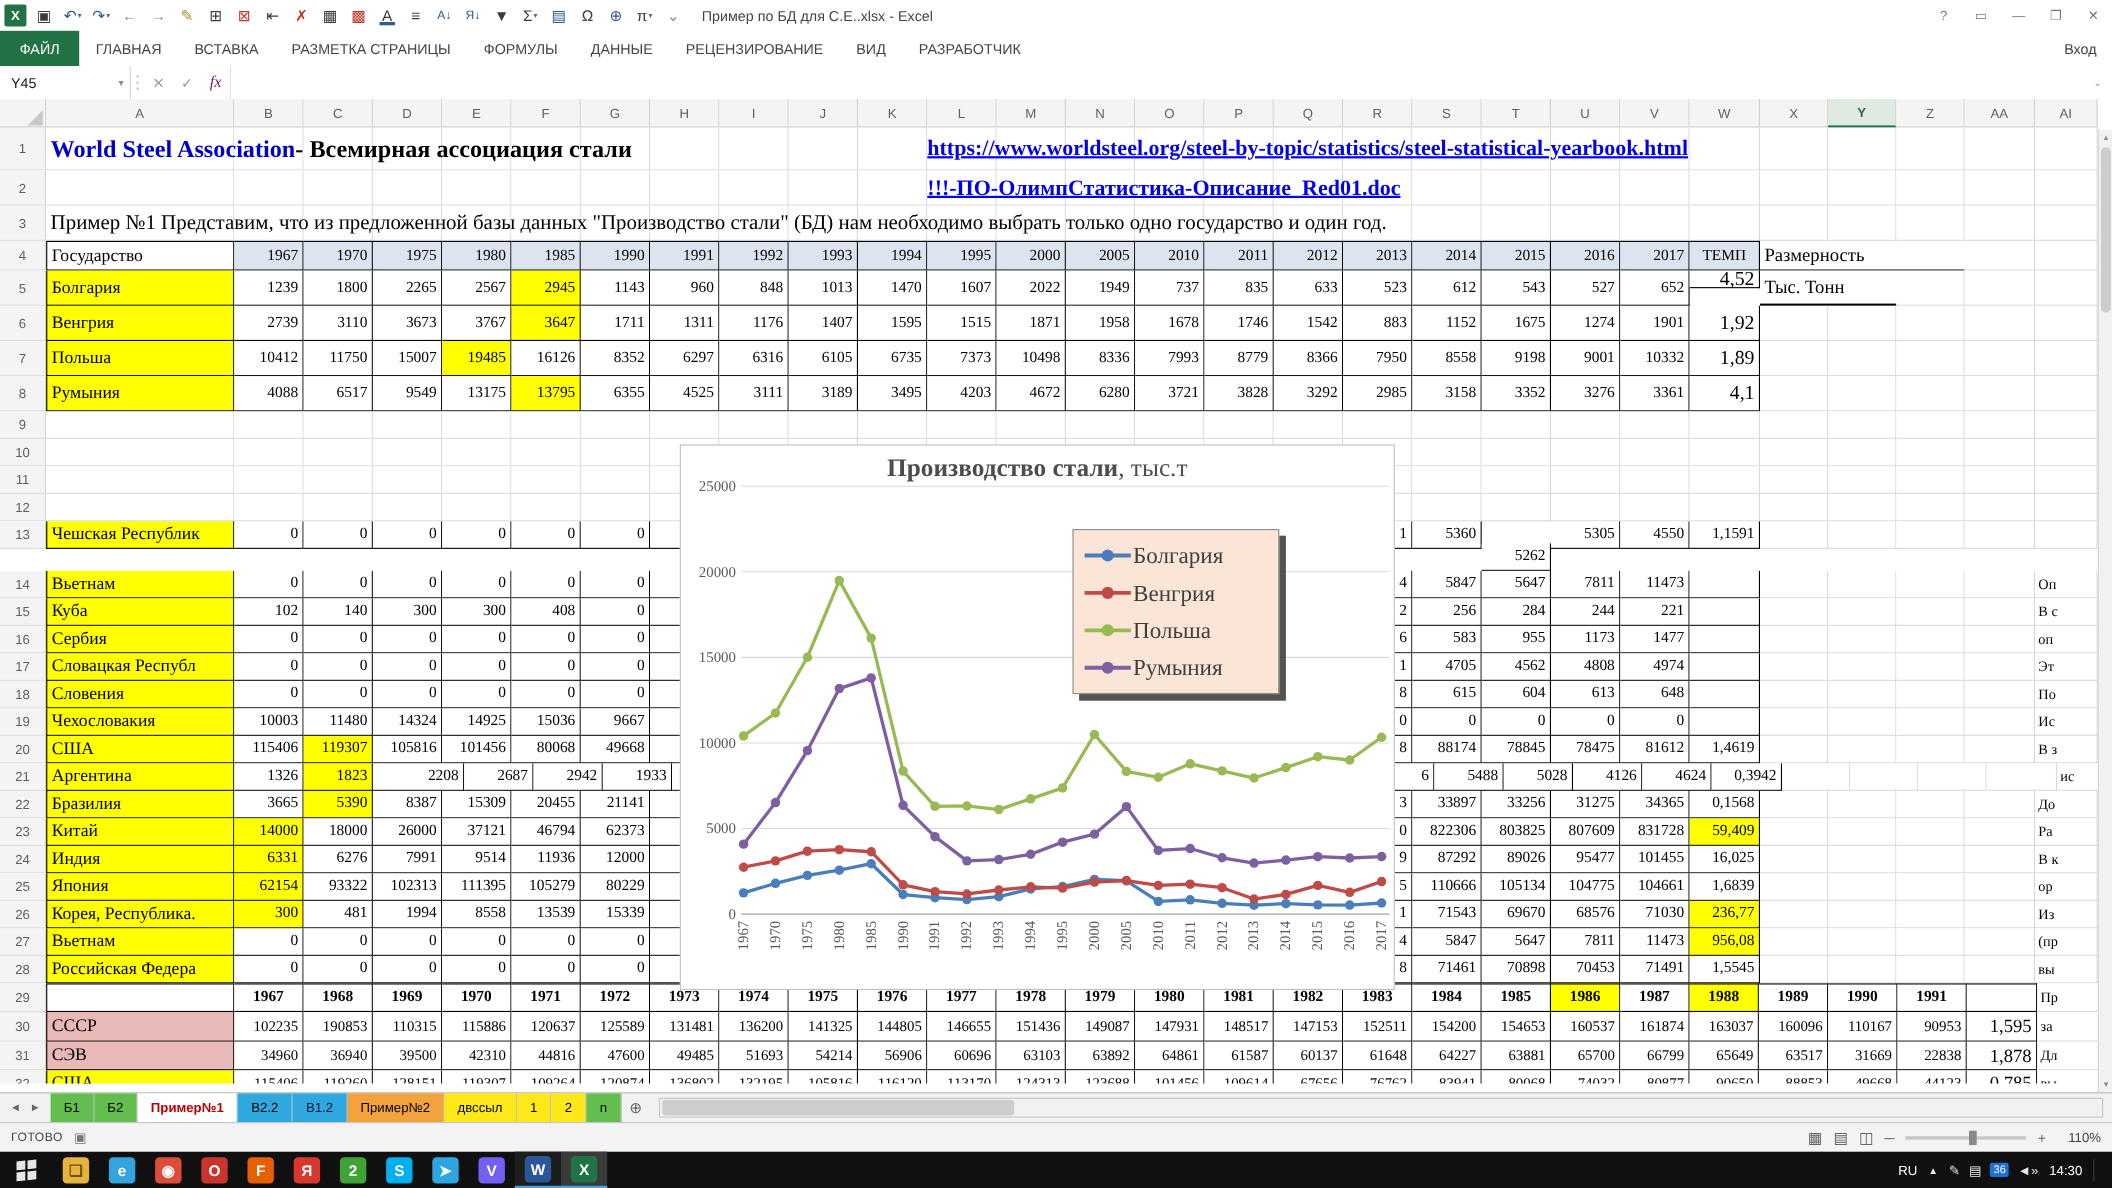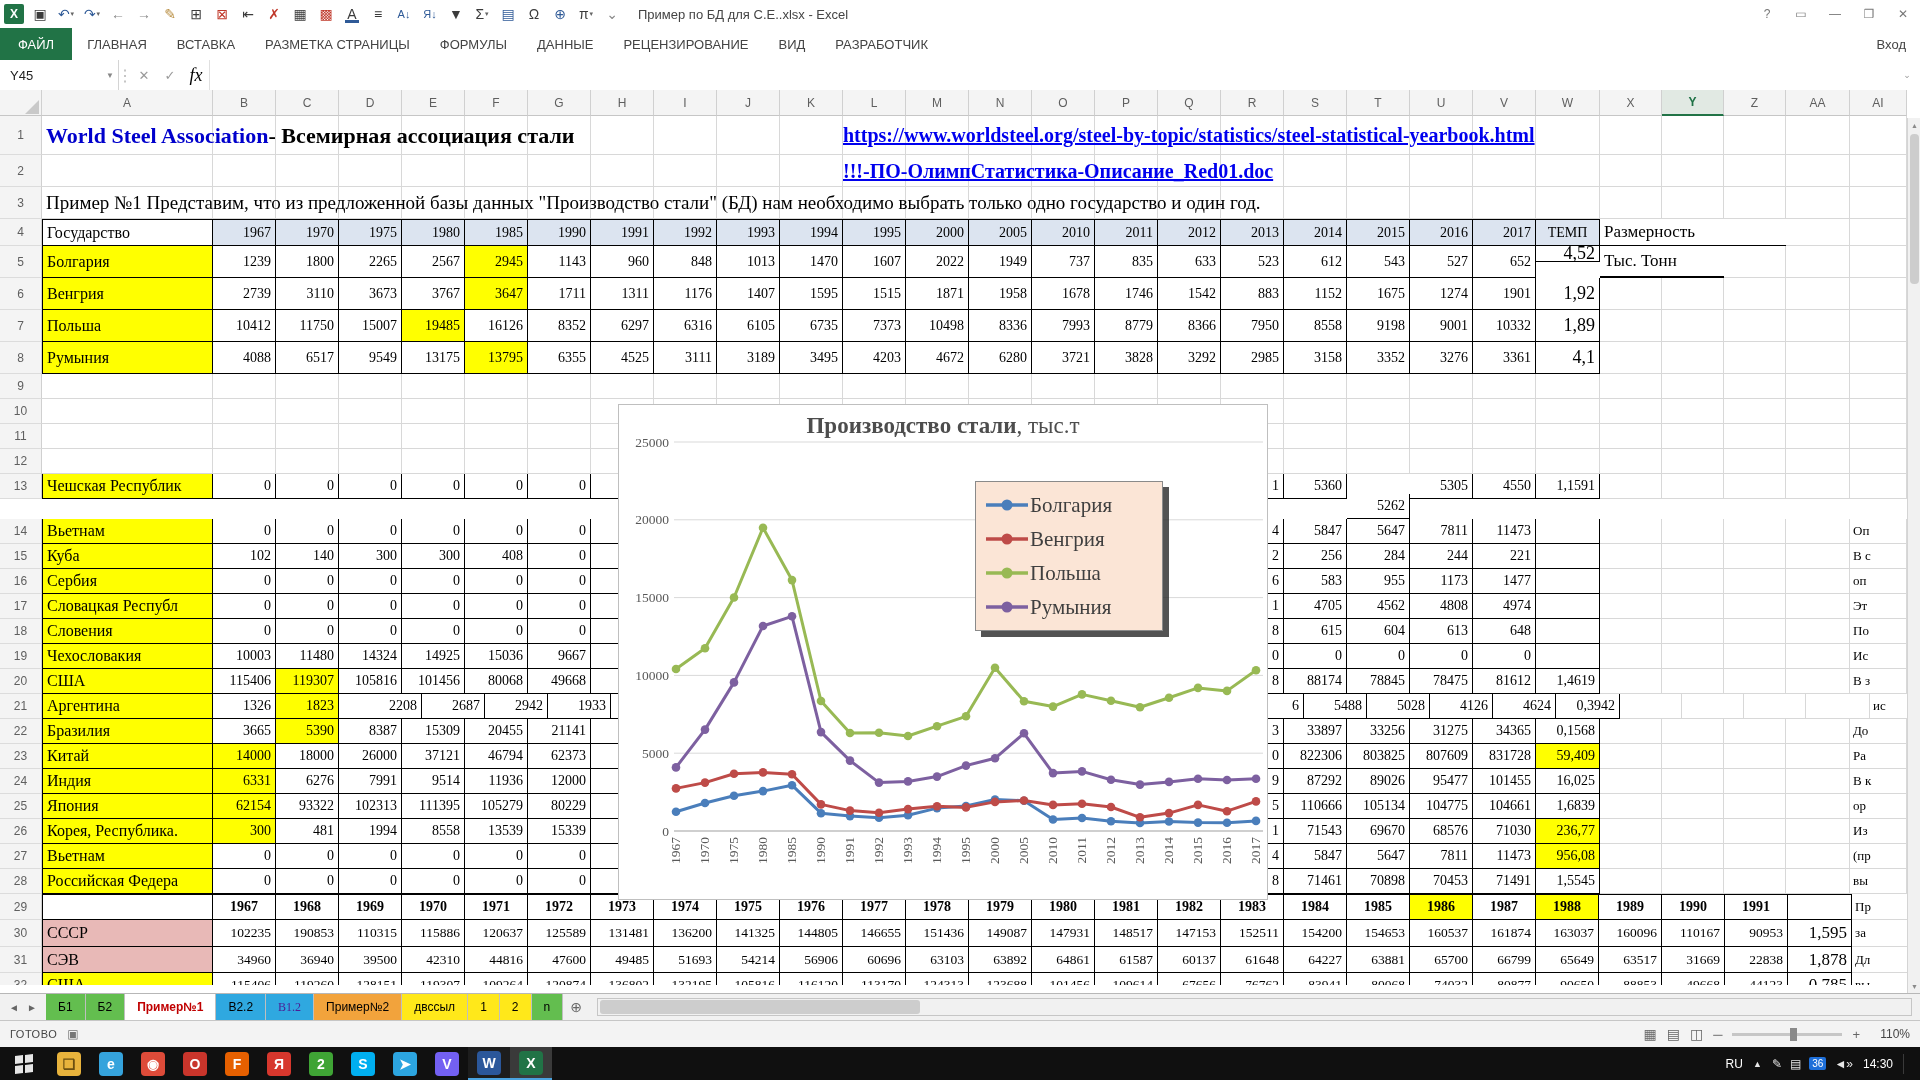--- a/index.html
+++ b/index.html
@@ -24,21 +24,21 @@
   .rtab.file{background:#217346;color:#fff;padding:0 18px;}
   #signin{position:absolute;right:14px;top:0;height:32px;display:flex;align-items:center;font-size:13px;color:#444;}
   
   #formulabar{position:absolute;left:0;top:60px;width:1920px;height:30px;background:#fff;
               border-bottom:1px solid #D4D4D4;display:flex;align-items:stretch;}
   #namebox{width:108px;border-right:1px solid #D4D4D4;display:flex;align-items:center;padding-left:10px;
            font-size:13px;color:#222;}
   #namebox .dd{margin-left:auto;margin-right:4px;color:#888;font-size:8px;}
   .fb-sep{width:12px;display:flex;align-items:center;justify-content:center;color:#bbb;}
   .fb-btn{width:26px;display:flex;align-items:center;justify-content:center;color:#9a9a9a;font-size:13px;}
-  .fb-fx{font-family:"Liberation Serif",serif;font-style:italic;color:#000000;font-size:18px;}
+  .fb-fx{font-family:"Liberation Serif",serif;font-style:italic;color:#701a75;font-size:15px;}
   #fb-input{flex:1;border-left:1px solid #E0E0E0;}
   
   #gridwrap{position:absolute;left:0;top:90px;width:1920px;height:903px;background:#fff;overflow:hidden;}
   #colheads{display:flex;height:26px;}
   .ch{box-sizing:border-box;height:26px;background:#F4F4F4;border-right:1px solid #D0D0D0;border-bottom:1px solid #C6C6C6;
       display:flex;align-items:center;justify-content:center;font-size:12px;color:#5f5f5f;flex:0 0 auto;}
   .ch.sel{background:#E1E9E3;color:#1E7145;font-weight:bold;border-bottom:2px solid #217346;}
   .ch.gutter{background:#F4F4F4;}
   .selall{width:0;height:0;border-left:14px solid transparent;border-bottom:14px solid #C9C9C9;margin-left:22px;margin-top:8px;}
   .grow{display:flex;position:relative;}
@@ -1445,21 +1445,21 @@
 <div id="tabbar">
   <div id="tabnav">
       <span>◄</span>
       <span>►</span>
     </div>
   <div id="tabs" style="display:flex;">
       <div class="stab" style="background: rgb(99, 190, 79); color: rgb(0, 0, 0);">Б1</div>
       <div class="stab" style="background: rgb(99, 190, 79); color: rgb(0, 0, 0);">Б2</div>
       <div class="stab active" style="background: rgb(255, 255, 255); color: rgb(192, 0, 0);">Пример№1</div>
       <div class="stab" style="background: rgb(47, 168, 224); color: rgb(0, 0, 0);">В2.2</div>
-      <div class="stab" style="background: rgb(47, 168, 224); color: #4c1d95; font-family: Liberation Serif, serif;">В1.2</div>
+      <div class="stab" style="background: rgb(47, 168, 224); color: #0f172a;">В1.2</div>
       <div class="stab" style="background: rgb(242, 163, 60); color: rgb(0, 0, 0);">Пример№2</div>
       <div class="stab" style="background: rgb(255, 232, 26); color: rgb(0, 0, 0);">двссыл</div>
       <div class="stab" style="background: rgb(255, 232, 26); color: rgb(0, 0, 0);">1</div>
       <div class="stab" style="background: rgb(255, 232, 26); color: rgb(0, 0, 0);">2</div>
       <div class="stab" style="background: rgb(99, 190, 79); color: rgb(0, 0, 0);">n</div>
     </div>
   <div id="addsheet">⊕</div>
   <div id="hscroll">
       <div id="hs-thumb"></div>
     </div>

